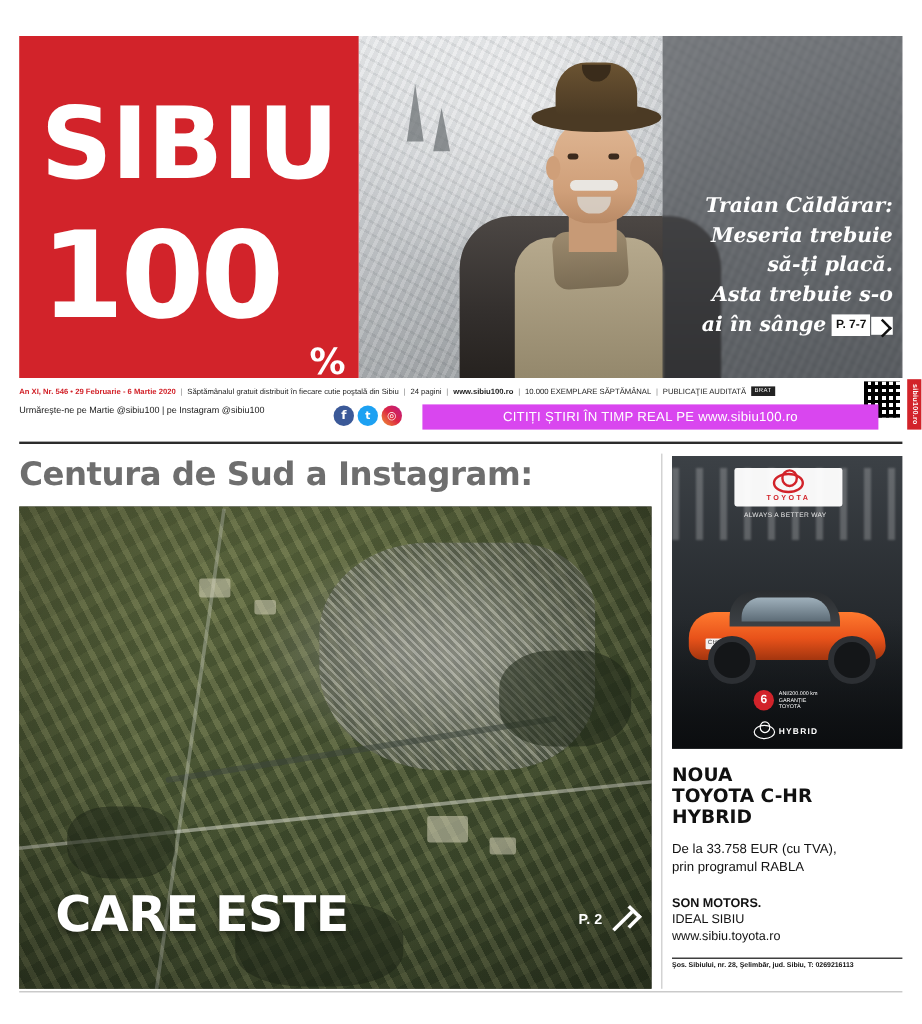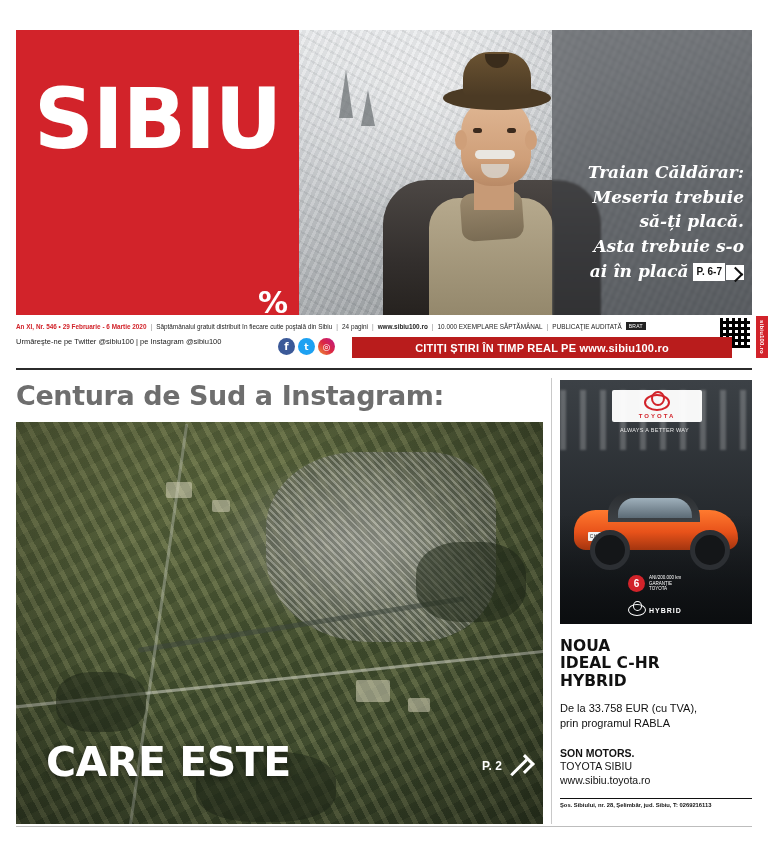--- a/index.html
+++ b/index.html
@@ -316,27 +316,27 @@
   .sicon.fb { background: #3b5998; }
   .sicon.tw { background: #1da1f2; font-size: 9px; }
   .sicon.ig { background: linear-gradient(45deg,#f09433,#dc2743,#bc1888); font-size: 9px; }
 
   .ticker {
     position: absolute;
     left: 352px;
     top: 337px;
     width: 380px;
     height: 21px;
-    background: #b91c1c;
+    background: #d946ef;
     color: #fff;
     display: flex;
     align-items: center;
     justify-content: center;
     font-size: 11px;
-    font-weight: bold;
+    font-weight: normal;
     letter-spacing: .2px;
   }
 
   .rule {
     position: absolute;
     left: 16px;
     width: 736px;
     height: 2px;
     background: #2b2b2b;
   }
@@ -609,20 +609,21 @@
 </style>
 </head>
 <body>
 
 <div class="page">
 
   <div class="masthead">
 
     <div class="logo-box">
       <div class="logo-sibiu">SIBIU</div>
+      <div class="logo-100">100</div>
       <div class="logo-pct">%</div>
     </div>
 
     <div class="photo-box">
       <div class="aerial"></div>
       <div class="spire" style="left:40px; top:40px;"></div>
       <div class="spire" style="left:62px; top:60px; border-bottom-width:36px;"></div>
 
       <div class="portrait">
         <div class="p-coat"></div>
@@ -641,21 +642,21 @@
         <div class="p-crowndent"></div>
       </div>
 
       <div class="quote-panel">
         <div class="quote-text">
           <span class="quote-line">Traian Căldărar:</span>
           <span class="quote-line">Meseria trebuie</span>
           <span class="quote-line">să-ți placă.</span>
           <span class="quote-line">Asta trebuie s-o</span>
           <span class="quote-line">
-            <span>ai în placă</span><span class="page-ref">P. 6-7</span><span class="ref-arrow"></span>
+            <span>ai în sânge</span><span class="page-ref">P. 7-7</span><span class="ref-arrow"></span>
           </span>
         </div>
       </div>
     </div>
   </div>
 
   <div class="infobar">
     <span class="red">An XI, Nr. 546 • 29 Februarie - 6 Martie 2020</span>
     <span class="sep">|</span>
     <span>Săptămânalul gratuit distribuit în fiecare cutie poştală din Sibiu</span>
@@ -666,21 +667,21 @@
     <span class="sep">|</span>
     <span>10.000 EXEMPLARE SĂPTĂMÂNAL</span>
     <span class="sep">|</span>
     <span>PUBLICAŢIE AUDITATĂ</span>
     <span class="audit-badge">BRAT</span>
   </div>
   <div class="qr"></div>
   <div class="side-url">sibiu100.ro</div>
 
   <div class="socialbar">
-    <div class="line">Urmăreşte-ne pe Twitter @sibiu100 | pe Instagram @sibiu100</div>
+    <div class="line">Urmăreşte-ne pe Martie @sibiu100 | pe Instagram @sibiu100</div>
   </div>
   <div class="social-icons">
     <span class="sicon fb">f</span>
     <span class="sicon tw">t</span>
     <span class="sicon ig">◎</span>
   </div>
 
   <div class="ticker">
     <span>CITIȚI ȘTIRI ÎN TIMP REAL PE www.sibiu100.ro</span>
   </div>
@@ -747,31 +748,31 @@
       </div>
 
       <div class="hybrid-badge">
         <span class="hb-el"></span>
         <span class="hb-word">HYBRID</span>
       </div>
     </div>
 
     <div class="ad-title">
       <span style="display:block">NOUA</span>
-      <span style="display:block">IDEAL C-HR</span>
+      <span style="display:block">TOYOTA C-HR</span>
       <span style="display:block">HYBRID</span>
     </div>
 
     <div class="ad-price">
       <span style="display:block">De la 33.758 EUR (cu TVA),</span>
       <span style="display:block">prin programul RABLA</span>
     </div>
 
     <div class="ad-dealer">
       <span class="d1" style="display:block">SON MOTORS.</span>
-      <span style="display:block">TOYOTA SIBIU</span>
+      <span style="display:block">IDEAL SIBIU</span>
       <span style="display:block">www.sibiu.toyota.ro</span>
     </div>
 
     <div class="ad-addr">Şos. Sibiului, nr. 28, Şelimbăr, jud. Sibiu, T: 0269216113</div>
   </div>
 
 </div>
 
 </body></html>

